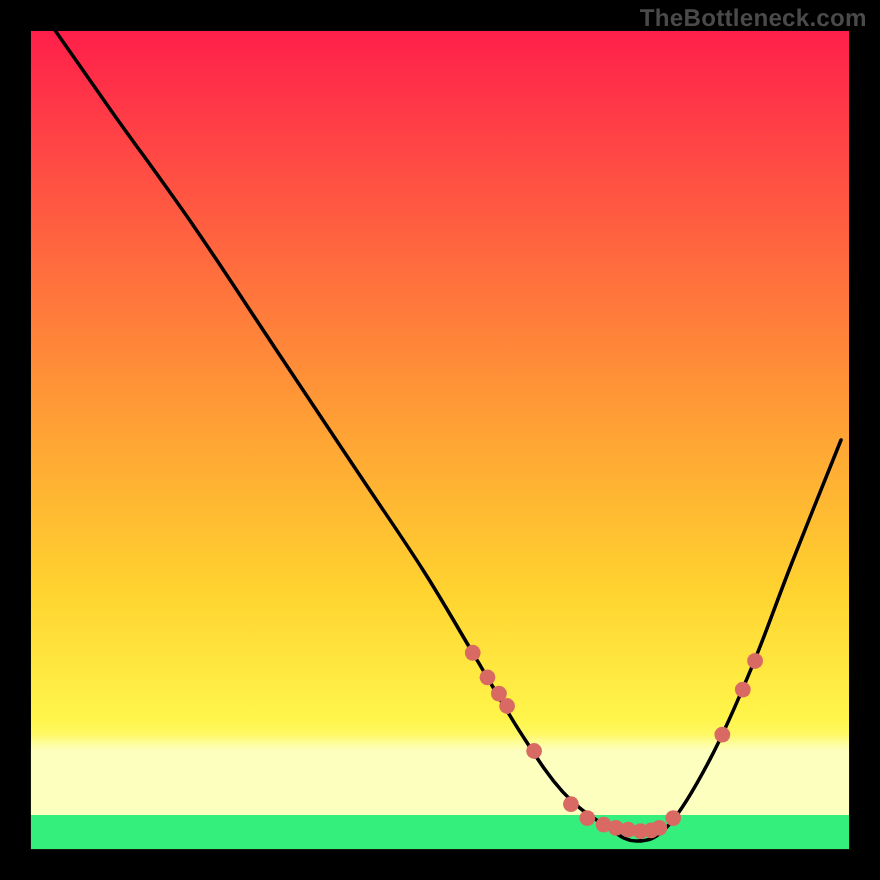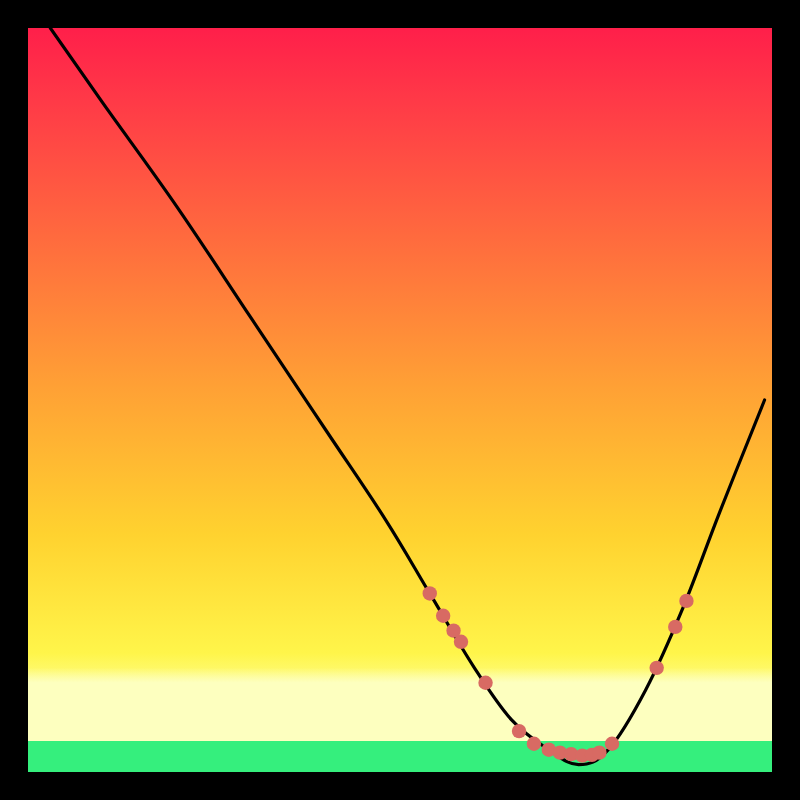--- a/index.html
+++ b/index.html
@@ -77,20 +77,21 @@
     stroke-linecap: round;
   }
   .dot {
     fill: #d86a63;
   }
 </style>
 </head>
 <body>
 
 <div class="frame">
+  <div class="watermark">TheBottleneck.com</div>
 
   <div class="plot-area">
     <div class="gradient"></div>
 
     <svg class="curve" viewBox="0 0 744 744" preserveAspectRatio="none">
       <path d="M 22.32,0 C 31.6944,13.391999999999996 51.6336,42.259199999999986 74.4,74.39999999999998 C 97.16640000000001,106.54079999999996 122.01600000000002,139.72319999999993 148.8,178.55999999999995 C 175.584,217.39679999999996 196.416,249.984 223.2,290.16 C 249.98399999999998,330.336 273.49440000000004,365.6016 297.6,401.76 C 321.7056,437.91839999999996 338.3712,461.57759999999996 357.12,491.03999999999996 C 375.8688,520.5024 385.68960000000004,538.6560000000001 401.76000000000005,565.44 C 417.83040000000005,592.224 431.6688,617.0736 446.4,639.84 C 461.1312,662.6064 470.208,677.1888 483.6,691.92 C 496.992,706.6511999999999 508.74719999999996,713.6447999999999 520.8,721.68 C 532.8527999999999,729.7152 539.8463999999999,736.56 550.56,736.56 C 561.2736,736.56 568.2672,735.0719999999999 580.32,721.68 C 592.3728000000001,708.288 604.1279999999999,687.6048 617.52,662.16 C 630.912,636.7152 641.328,612.4608 654.72,580.3199999999999 C 668.1120000000001,548.1791999999999 677.1888000000001,521.0976 691.9200000000001,483.6 C 706.6512,446.10240000000005 728.5247999999999,392.088 736.56,372"></path>
       <g>
           <circle cx="401.76000000000005" cy="565.44" r="7.2" class="dot"></circle>
           <circle cx="415.15199999999993" cy="587.76" r="7.2" class="dot"></circle>
           <circle cx="425.56800000000004" cy="602.64" r="7.2" class="dot"></circle>

